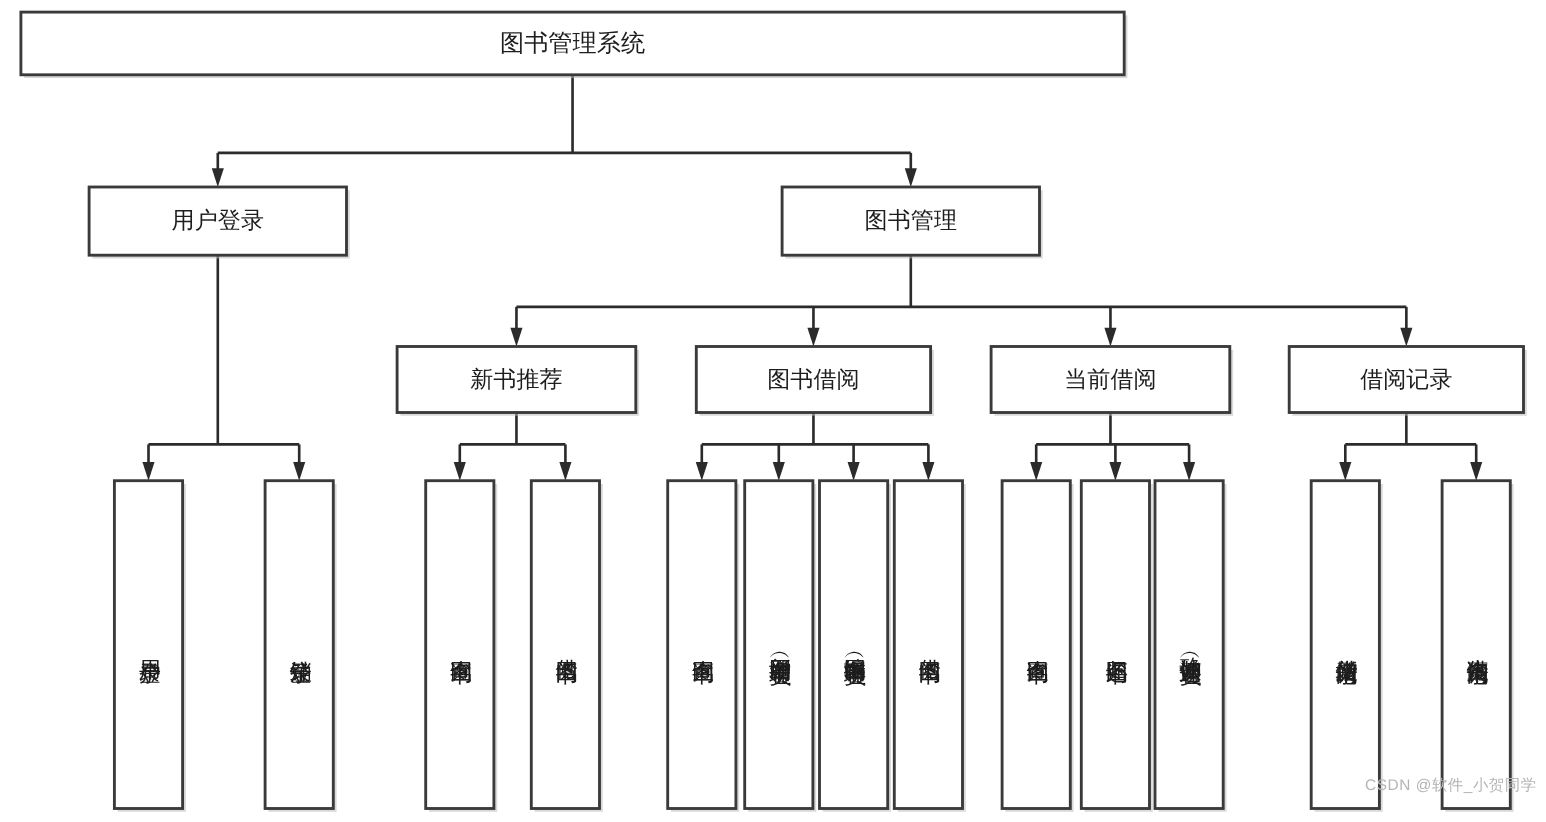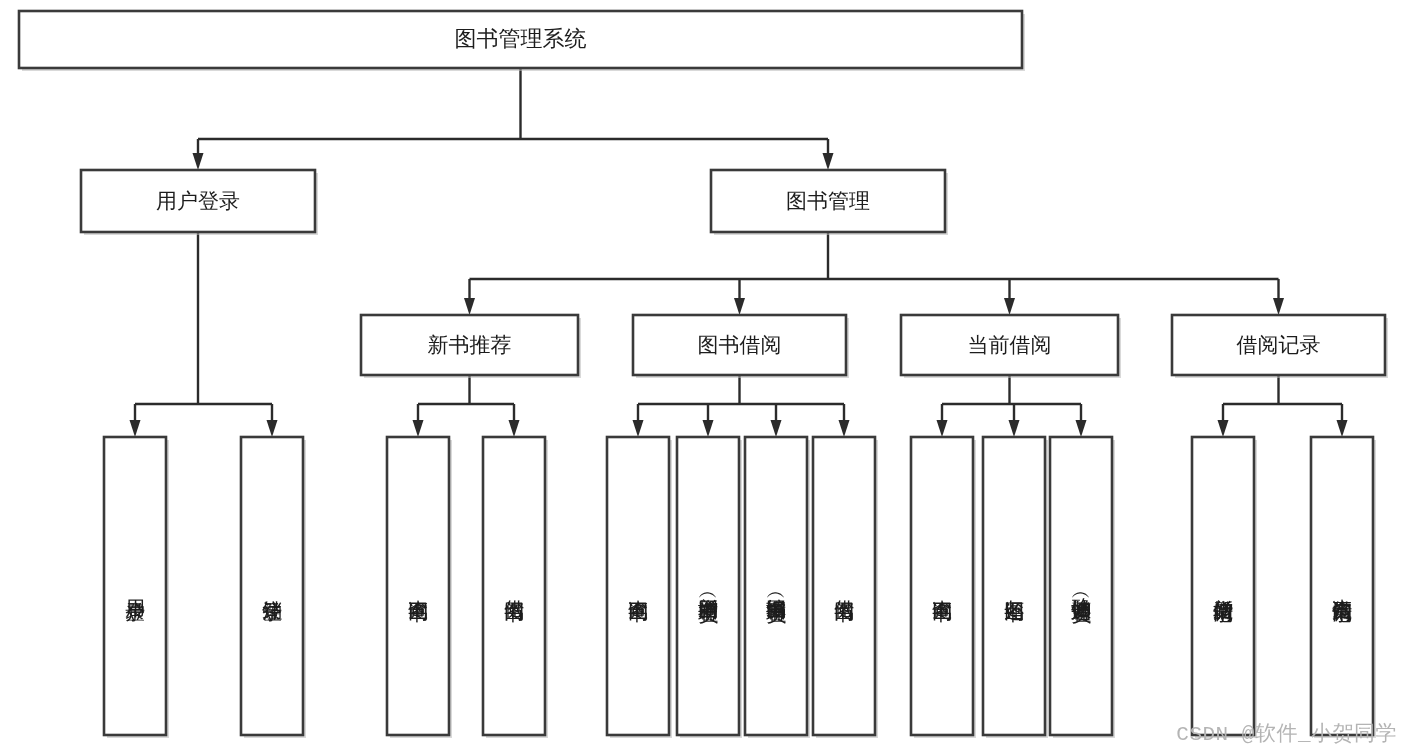--- a/index.html
+++ b/index.html
@@ -77,23 +77,23 @@
     color: #1d1d1d;
     writing-mode: vertical-rl;
     text-orientation: upright;
     letter-spacing: 1px;
     text-align: center;
     white-space: nowrap;
   }
   .watermark {
     position: absolute;
     right: 8px;
-    bottom: 0;
-    font-family: Liberation Mono, monospace;
-    font-size: 21px;
+    bottom: 24px;
+    font-family: Liberation Sans, sans-serif;
+    font-size: 14px;
     color: #b4b4b4;
     letter-spacing: 0.5px;
     white-space: nowrap;
     pointer-events: none;
   }
 </style>
 </head>
 <body>
 
 <div id="diagram-root">

